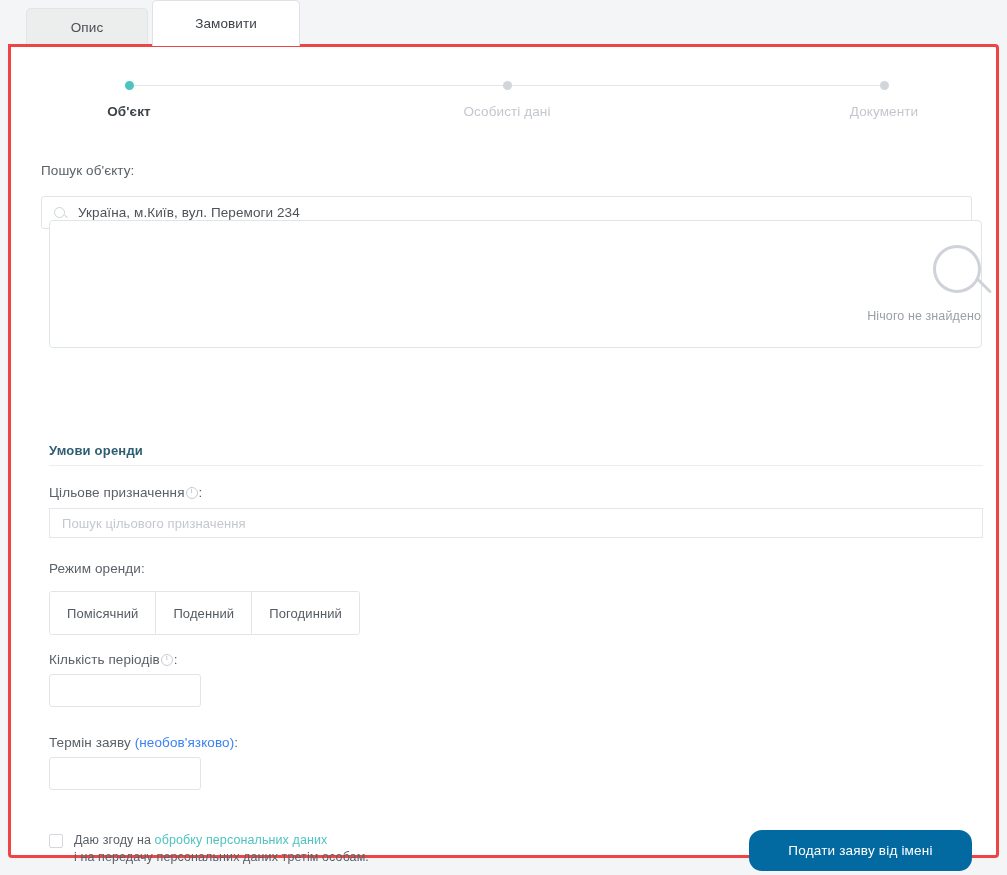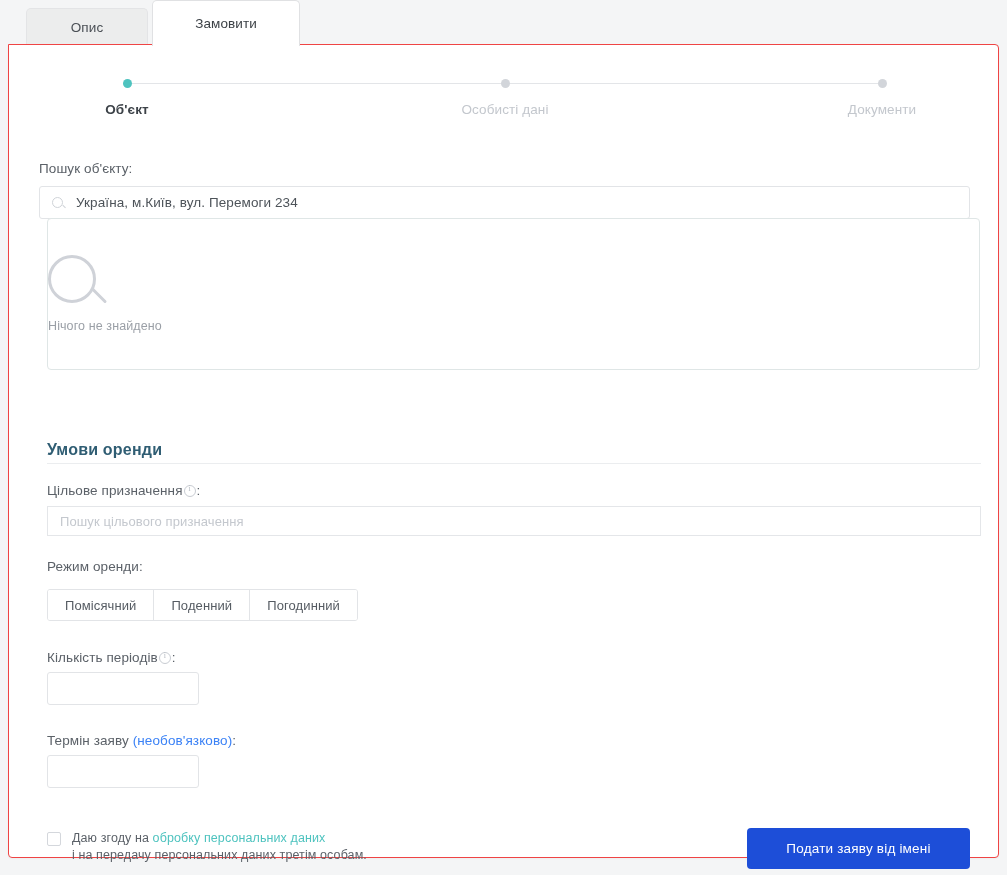--- a/index.html
+++ b/index.html
@@ -49,21 +49,21 @@
     z-index: 3;
     min-width: 148px;
   }
 
   
   .card {
     position: absolute;
     left: 8px; top: 44px;
     width: 991px; height: 814px;
     background: #ffffff;
-    border: 1px solid #ef4444;
+    border: 3px solid #ef4444;
     border-radius: 0 4px 4px 4px;
     box-shadow: 0 1px 2px rgba(0,0,0,0.03);
     padding-left: 8px;
   }
 
   
   .stepper {
     position: absolute;
     left: 30px; top: 33px;
     width: 931px;
@@ -133,21 +133,21 @@
     font-family: "Liberation Serif", serif;
   }
 
   
   .search-wrap {
     position: absolute;
     left: 30px; top: 116px;
     width: 931px;
   }
   .search-box {
-    margin-top: 10px;
+    margin-top: 18px;
     width: 931px; height: 33px;
     border: 1px solid #e2e4e7;
     border-radius: 3px;
     background: #fff;
     display: flex;
     align-items: center;
     padding-left: 12px;
   }
   .mag-small {
     width: 11px; height: 11px;
@@ -168,26 +168,26 @@
     margin-left: 13px;
     font-size: 13.5px;
     color: #4d5359;
     letter-spacing: .1px;
   }
 
   
   .results {
     position: absolute;
     left: 38px; top: 173px;
-    width: 933px; height: 152px;
+    width: 933px; height: 128px;
     border: 1px solid #dfe6e6;
     border-radius: 4px;
     display: flex;
     flex-direction: column;
-    align-items: flex-start;
+    align-items: flex-end;
     justify-content: center;
     background: #fff;
   }
   .mag-big {
     width: 48px; height: 48px;
     border: 3px solid #cfd2d8;
     border-radius: 50%;
     position: relative;
     margin-bottom: 16px;
   }
@@ -203,21 +203,21 @@
   .empty-text {
     font-size: 12.5px;
     color: #9a9fa6;
     letter-spacing: .1px;
   }
 
   
   .section-title {
     position: absolute;
     left: 38px; top: 396px;
-    font-size: 16px;
+    font-size: 13px;
     font-weight: bold;
     color: #2f5d73;
     letter-spacing: .2px;
   }
   .section-rule {
     position: absolute;
     left: 38px; top: 418px;
     width: 934px; height: 1px;
     background: #ebedef;
   }
@@ -243,21 +243,21 @@
   
   .mode-label { position: absolute; left: 38px; top: 514px; }
   .seg {
     position: absolute;
     left: 38px; top: 544px;
     display: flex;
     border: 1px solid #e2e4e7;
     border-radius: 3px;
     overflow: hidden;
     background: #fff;
-    height: 32px;
+    height: 44px;
     text-align: center;
   }
   .seg-btn {
     display: flex;
     align-items: center;
     justify-content: center;
     padding: 0 17px;
     font-size: 13px;
     color: #555b62;
     border-right: 1px solid #e2e4e7;
@@ -311,22 +311,22 @@
     line-height: 17px;
     letter-spacing: .1px;
   }
   .consent-link { color: #4ec3bf; }
 
   
   .submit {
     position: absolute;
     left: 738px; top: 783px;
     width: 223px; height: 41px;
-    background: #1d4ed8;
-    border-radius: 4px;
+    background: #0369a1;
+    border-radius: 13px;
     display: flex;
     align-items: center;
     justify-content: center;
     color: #ffffff;
     font-size: 13.5px;
     letter-spacing: .2px;
     border: none;
     font-family: "Liberation Sans", sans-serif;
   }
 </style>

